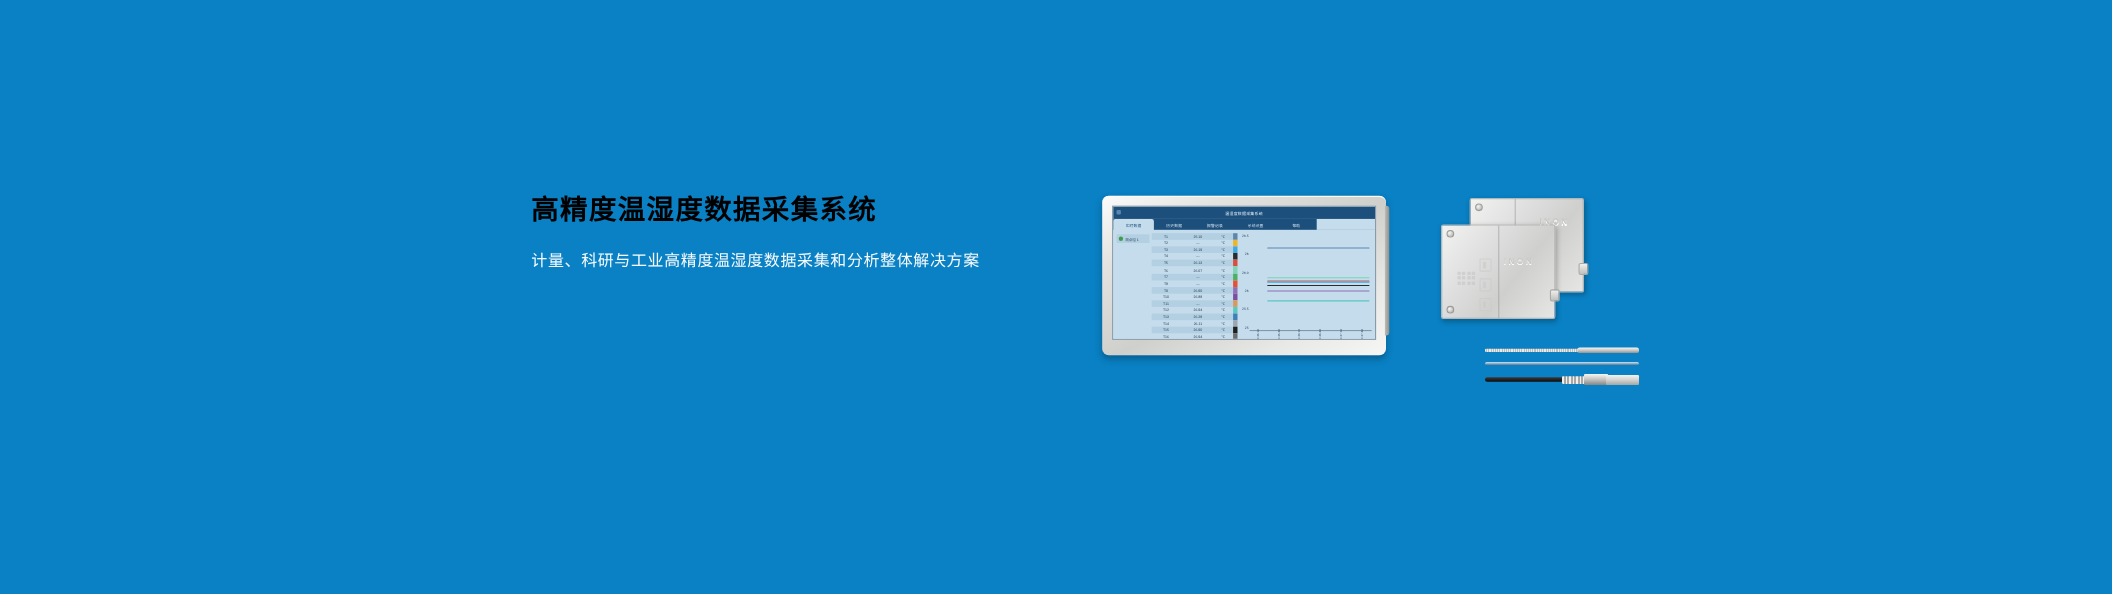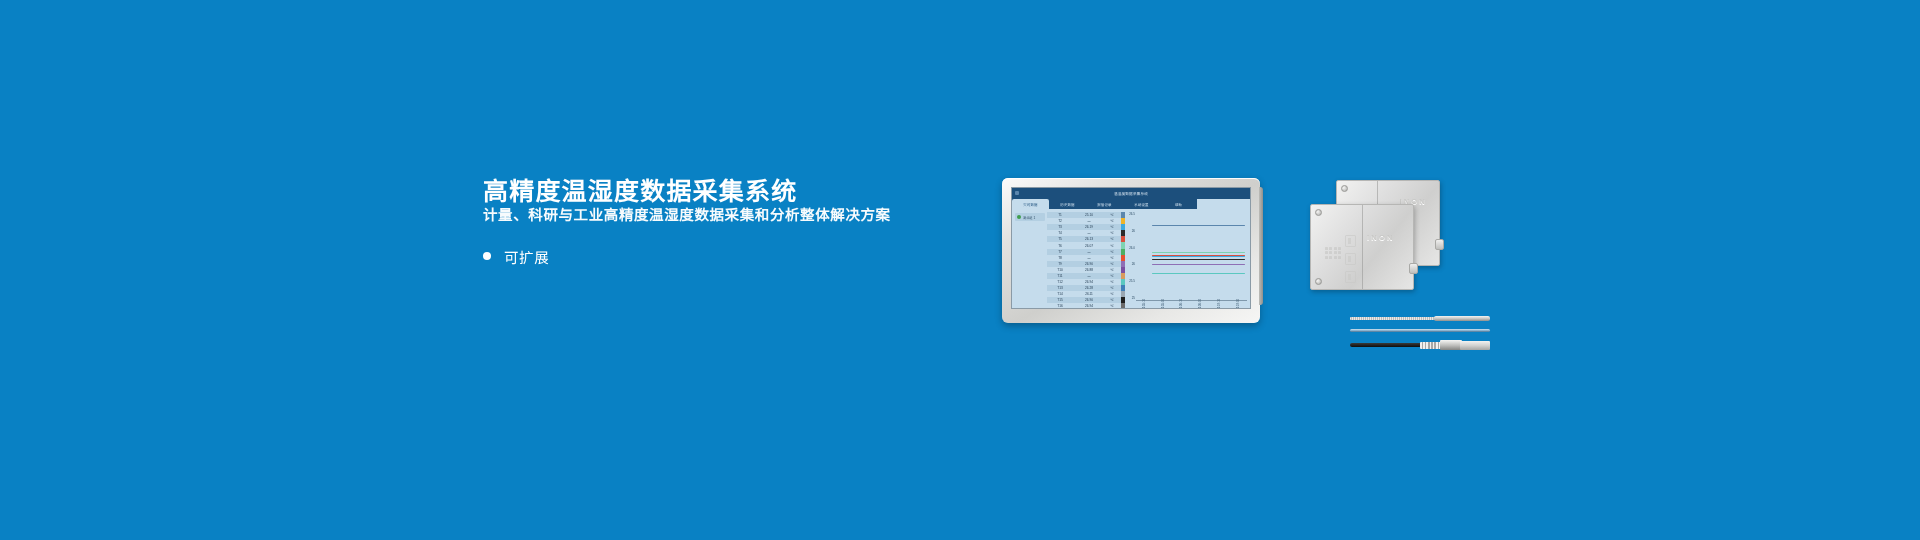--- a/index.html
+++ b/index.html
@@ -8,25 +8,25 @@
     width:1920px;height:540px;overflow:hidden;
     background:#0981c4;
     font-family:"Liberation Sans","DejaVu Sans",sans-serif;
     -webkit-font-smoothing:antialiased;
   }
   .banner{position:relative;width:1920px;height:540px;background:#0981c4;}
 
   
   .copy{position:absolute;left:483px;top:178px;width:470px;}
   .headline{
-    font-size:25px;font-weight:bold;color:#ffffff;
-    letter-spacing:1.2px;line-height:1.1;margin:0 0 1px 0;white-space:nowrap;
+    font-size:25px;font-weight:bold;color:#000000;
+    letter-spacing:1.2px;line-height:1.1;margin:0 0 24px 0;white-space:nowrap;
   }
   .subhead{
-    font-size:14.5px;color:#ffffff;font-weight:700;
+    font-size:14.5px;color:#ffffff;font-weight:400;
     letter-spacing:.6px;line-height:1.2;margin:0 0 22px 0;white-space:nowrap;
     opacity:.97;
   }
   .features{list-style:none;margin:0;padding:0;}
   .feature{
     display:flex;align-items:center;margin-bottom:19px;
     font-size:14.5px;color:#ffffff;letter-spacing:.6px;white-space:nowrap;
   }
   .feature .dot{
     width:8px;height:8px;border-radius:50%;background:#ffffff;
@@ -143,24 +143,20 @@
 </style>
 </head>
 <body>
 
 <div class="banner">
 
   <div class="copy">
     <h1 class="headline">高精度温湿度数据采集系统</h1>
     <p class="subhead">计量、科研与工业高精度温湿度数据采集和分析整体解决方案</p>
     <ul class="features">
-      <li class="feature">
-        <span class="dot"></span>
-        <span>可扩展</span>
-      </li>
     </ul>
   </div>
 
   <div class="device">
     <div class="bezel">
       <div class="screen">
 
         <div class="scr-title">
           <span class="back"></span>
           <span class="t">温湿度数据采集系统</span>

